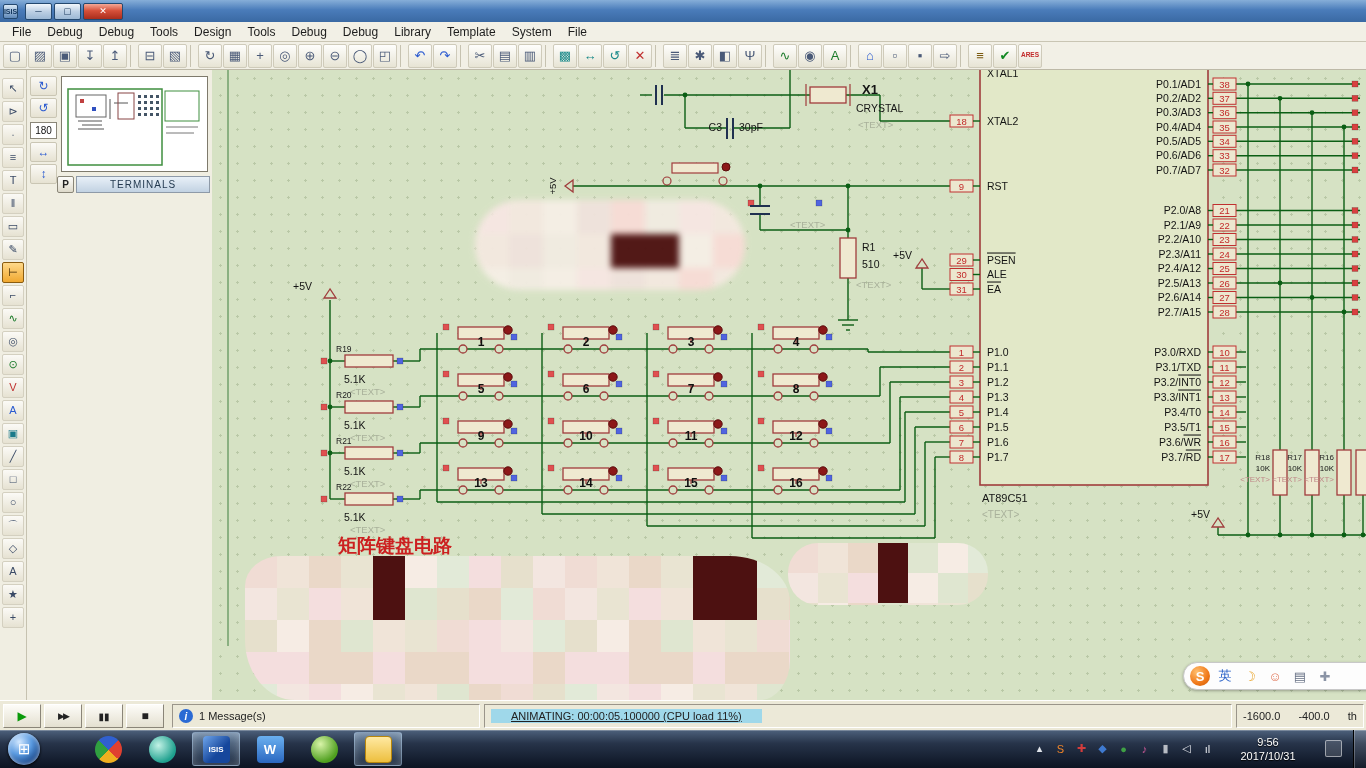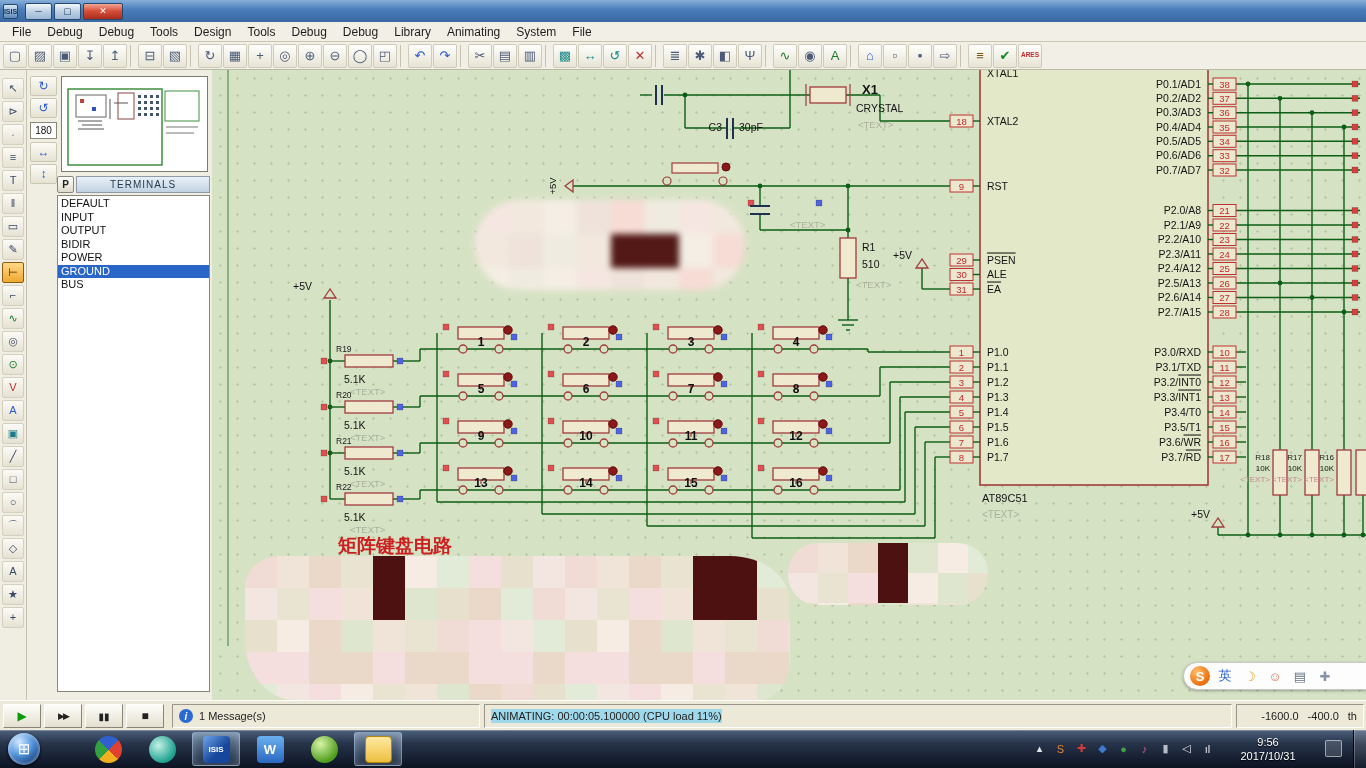--- a/index.html
+++ b/index.html
@@ -71,21 +71,21 @@
   .imeitem{font-size:13px;color:#555;display:flex;align-items:center;justify-content:center;width:18px;}
 
   
   .statusbar{position:absolute;left:0;bottom:38px;right:0;height:30px;background:#ece9d8;border-top:1px solid #fff;}
   .abtn{position:absolute;top:3px;width:38px;height:24px;border:1px solid;border-color:#fff #8a8578 #8a8578 #fff;
     background:linear-gradient(#fdfcf8,#e4e0d0);font-size:10px;color:#222;text-align:center;}
   .spanel{position:absolute;top:3px;height:24px;border:1px solid;border-color:#9a958a #fff #fff #9a958a;
     background:#ece9d8;font-size:11px;color:#222;display:flex;align-items:center;padding:0 6px;}
   .infoicon{width:14px;height:14px;border-radius:50%;background:#2a6ad4;color:#fff;font-size:10px;font-style:italic;
     font-weight:bold;display:inline-flex;align-items:center;justify-content:center;margin-right:6px;}
-  .animhl{background:#9fd8ea;padding:1px 0;}
+  .animhl{background:#9fd8ea;padding:1px 20px;text-decoration:underline;}
 
   
   .taskbar{position:absolute;left:0;bottom:0;right:0;height:38px;
     background:linear-gradient(#4d617c,#27344a 35%,#141d2e 80%,#0c1422);box-shadow:inset 0 1px 0 rgba(255,255,255,.25);}
   .orb{position:absolute;left:8px;top:3px;width:32px;height:32px;border-radius:50%;color:#fff;font-size:15px;
     background:radial-gradient(circle at 35% 28%,#d2e8ff,#5a9ae0 40%,#1a4a8e 72%,#0a2a55);
     box-shadow:inset 0 0 5px rgba(255,255,255,.7),0 1px 3px #000;display:flex;align-items:center;justify-content:center;}
   #apps{position:absolute;left:84px;top:0;height:38px;display:flex;align-items:center;gap:6px;}
   .app{width:48px;height:34px;border-radius:3px;display:flex;align-items:center;justify-content:center;}
   .app.active{background:linear-gradient(rgba(190,225,255,.38),rgba(110,160,210,.14));
@@ -122,21 +122,21 @@
   <div class="menubar" id="menubar" data-name="menu-bar">
       <div class="menu-item" data-name="menu-file">File</div>
       <div class="menu-item" data-name="menu-view">Debug</div>
       <div class="menu-item" data-name="menu-edit">Debug</div>
       <div class="menu-item" data-name="menu-tools">Tools</div>
       <div class="menu-item" data-name="menu-design">Design</div>
       <div class="menu-item" data-name="menu-graph">Tools</div>
       <div class="menu-item" data-name="menu-source">Debug</div>
       <div class="menu-item" data-name="menu-debug">Debug</div>
       <div class="menu-item" data-name="menu-library">Library</div>
-      <div class="menu-item" data-name="menu-template">Animating</div>
+      <div class="menu-item" data-name="menu-template">Template</div>
       <div class="menu-item" data-name="menu-system">System</div>
       <div class="menu-item" data-name="menu-help">File</div>
     </div>
   <div class="toolbar" id="topbar" data-name="main-toolbar">
       <button class="tbtn" data-name="toolbar-new-design">▢</button>
       <button class="tbtn" data-name="toolbar-open-design">▨</button>
       <button class="tbtn" data-name="toolbar-save-design">▣</button>
       <button class="tbtn" data-name="toolbar-import-section">↧</button>
       <button class="tbtn" data-name="toolbar-export-section">↥</button>
       <div class="tsep" data-name="toolbar-separator"></div>
@@ -243,29 +243,20 @@
         </g>
         <rect x="103" y="14" width="34" height="30" fill="none" stroke="#3f8f3f"></rect>
         <path d="M104 50 h32 M104 56 h28" stroke="#777" fill="none"></path>
         <rect x="18" y="22" width="4" height="4" fill="#c04040"></rect>
           <rect x="30" y="30" width="4" height="4" fill="#3050c0"></rect>
       </svg>
     </div>
 
     <div class="pickbtn" data-name="pick-device-button">P</div>
     <div class="selhdr" data-name="selector-header">TERMINALS</div>
-    <div class="sellist" id="sellist" data-name="terminals-list">
-        <div class="selitem" data-name="terminal-item-default">DEFAULT</div>
-        <div class="selitem" data-name="terminal-item-input">INPUT</div>
-        <div class="selitem" data-name="terminal-item-output">OUTPUT</div>
-        <div class="selitem" data-name="terminal-item-bidir">BIDIR</div>
-        <div class="selitem" data-name="terminal-item-power">POWER</div>
-        <div class="selitem selected" data-name="terminal-item-ground">GROUND</div>
-        <div class="selitem" data-name="terminal-item-bus">BUS</div>
-      </div>
   </div>
 
   <div class="canvas" data-name="schematic-canvas">
     <svg id="schem" width="1154" height="630" viewBox="212 70 1154 630" data-name="schematic-drawing">
         <g data-name="sheet-border">
           <line x1="228" y1="70" x2="228" y2="646" stroke="#3f7f3f" stroke-width="1"></line>
         </g>
         <g data-name="wires">
           <line x1="565" y1="186" x2="950" y2="186" stroke="#0b5e14" stroke-width="1.4"></line>
           <line x1="667" y1="181" x2="667" y2="186" stroke="#0b5e14" stroke-width="1.4"></line>
@@ -967,21 +958,21 @@
     <button class="abtn" style="left:44px;letter-spacing:-2px;font-size:9px" data-name="step-button">▶▶</button>
     <button class="abtn" style="left:85px" data-name="pause-button">▮▮</button>
     <button class="abtn" style="left:126px;font-size:12px" data-name="stop-button">■</button>
     <div class="spanel" style="left:172px;width:308px" data-name="message-panel">
       <span class="infoicon" data-name="info-icon">i</span>
       <span data-name="message-count">1 Message(s)</span>
     </div>
     <div class="spanel" style="left:484px;right:134px" data-name="animation-status-panel">
       <span class="animhl" data-name="animation-status-text">ANIMATING: 00:00:05.100000 (CPU load 11%)</span>
     </div>
-    <div class="spanel" style="right:2px;width:128px;justify-content:flex-end;gap:9px" data-name="coordinates-panel">
+    <div class="spanel" style="right:2px;width:128px;justify-content:space-between;gap:9px" data-name="coordinates-panel">
       <span data-name="coordinate-x">-1600.0</span>
       <span data-name="coordinate-y">-400.0</span>
       <span data-name="coordinate-unit">th</span>
     </div>
   </div>
 
   <div class="taskbar" data-name="windows-taskbar">
     <div class="orb" data-name="start-button">⊞</div>
     <div id="apps" data-name="taskbar-apps">
         <div class="app" data-name="media-pinwheel-icon-slot">

